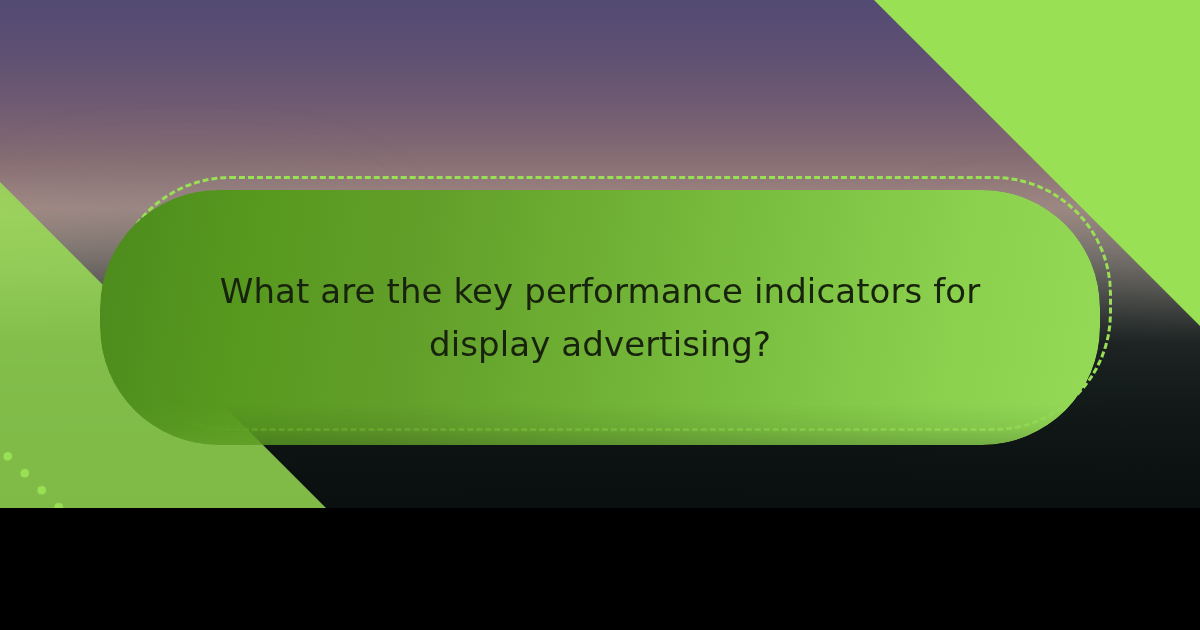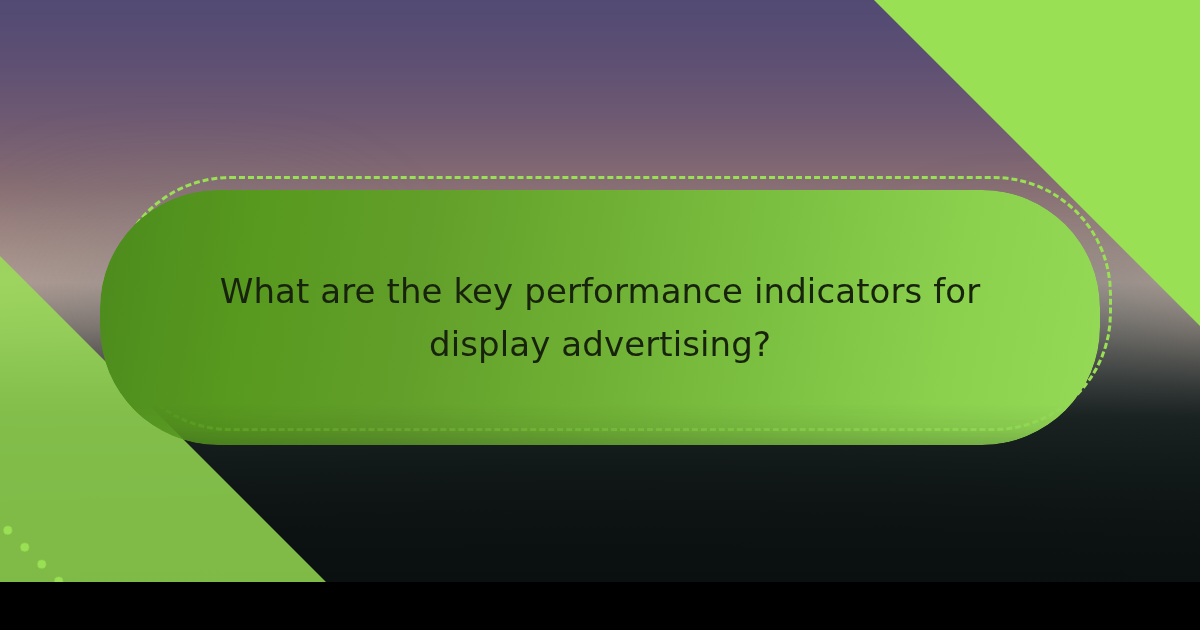--- a/index.html
+++ b/index.html
@@ -7,21 +7,21 @@
 
   html, body {
     width:1200px; height:630px;
     overflow:hidden;
     background:#000;
     font-family:"DejaVu Sans","Liberation Sans",sans-serif;
   }
 
   .stage {
     position:relative;
-    width:1200px; height:582px;
+    width:1200px; height:508px;
     overflow:hidden;
     padding-left:24px;
   }
 
   
   .bg-photo {
     position:absolute;
     inset:-40px;
     background:
       

